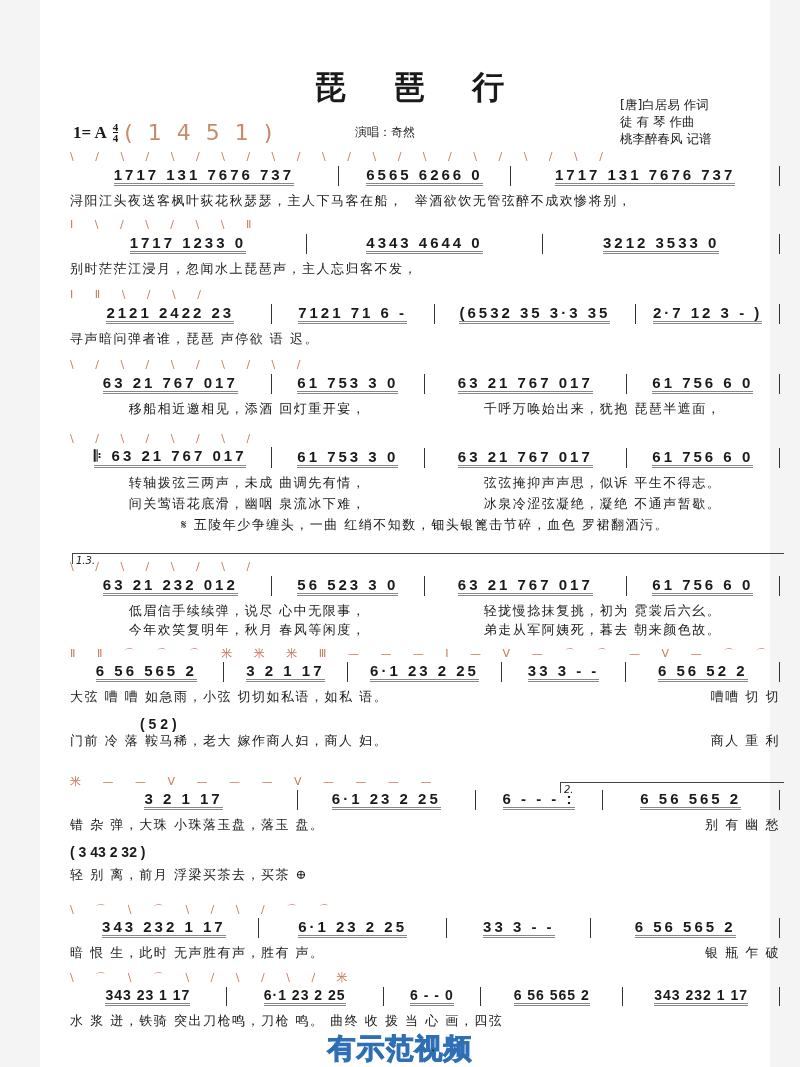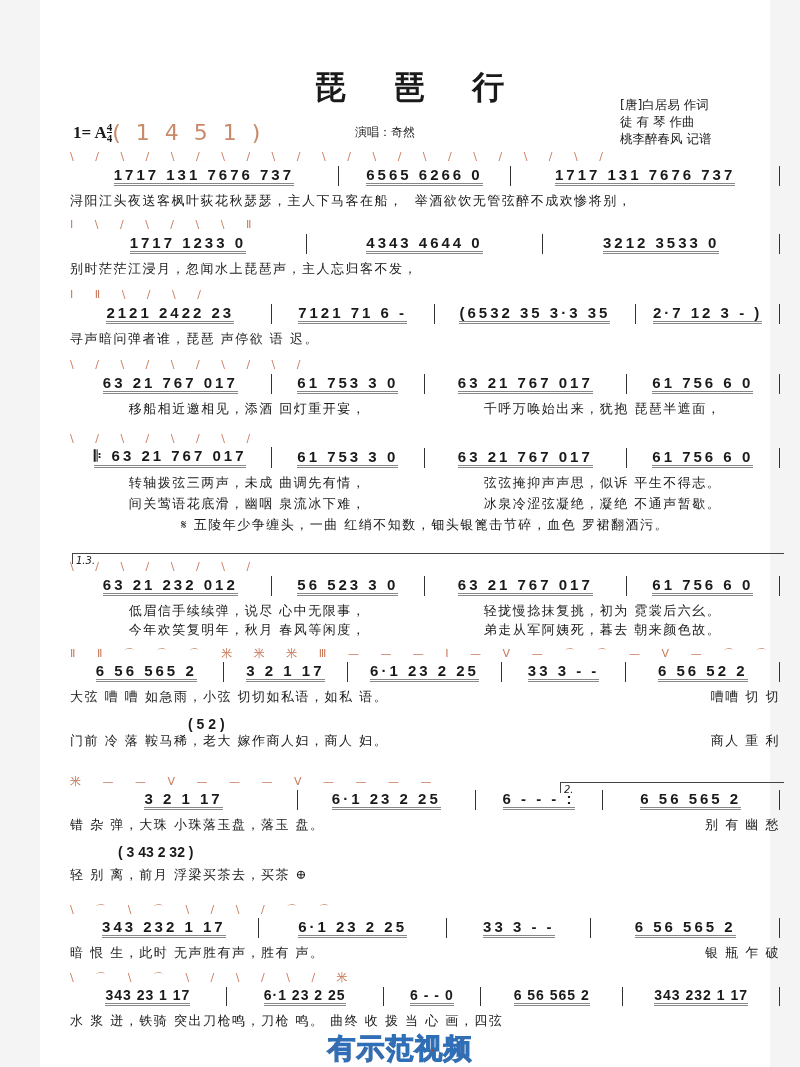--- a/index.html
+++ b/index.html
@@ -1,33 +1,33 @@
 <!DOCTYPE html>
 <html><head>
 <meta charset="utf-8">
 <style>
   html,body{margin:0;padding:0;}
   body{width:800px;height:1067px;background:#f4f4f4;position:relative;overflow:hidden;font-family:"DejaVu Sans",sans-serif;color:#1a1a1a;}
   .paper{position:absolute;left:40px;top:0;width:730px;height:1067px;background:#fff;}
   .title{position:absolute;left:18px;width:800px;top:66px;text-align:center;font-family:"DejaVu Serif",serif;font-weight:bold;font-size:32px;letter-spacing:18px;}
-  .key{position:absolute;left:73px;top:120px;font-family:"Liberation Serif",serif;font-weight:bold;font-size:17px;display:flex;align-items:center;}
+  .key{position:absolute;left:73px;top:120px;font-family:"Liberation Serif",serif;font-weight:bold;font-size:17px;display:flex;align-items:center;gap:6px;}
   .frac{display:inline-flex;flex-direction:column;font-size:11px;line-height:10px;text-align:center;}
   .frac span:first-child{border-bottom:1px solid #111;}
   .handnote{color:#c98a6a;font-family:"DejaVu Sans",sans-serif;font-weight:normal;font-size:22px;letter-spacing:4px;}
   .singer{position:absolute;left:355px;top:124px;font-size:12px;}
   .credits{position:absolute;left:620px;top:96px;font-size:12.5px;line-height:17px;}
   .sys{position:absolute;left:70px;width:710px;}
   .notes{display:flex;align-items:flex-end;height:22px;font-family:"Liberation Sans",sans-serif;font-weight:bold;font-size:15px;}
   .bar{flex:1;display:flex;align-items:flex-end;justify-content:space-around;border-right:1.5px solid #333;padding:0 4px;white-space:nowrap;}
   .bar .n{letter-spacing:3px;border-bottom:3px double #888;}
   .lyr{font-family:"DejaVu Serif",serif;font-size:13px;letter-spacing:1.5px;margin-top:6px;white-space:nowrap;}
   .marks{height:14px;color:#c97a5a;font-size:11px;letter-spacing:9px;white-space:nowrap;overflow:hidden;}
   .volta{position:absolute;border-top:1px solid #444;border-left:1px solid #444;font-size:10px;font-style:italic;padding:1px 3px;}
-  .subnote{font-family:"Liberation Sans",sans-serif;font-weight:bold;font-size:14px;margin-top:10px;margin-left:48px;}
-  .watermark{position:absolute;left:0;width:800px;top:1030px;text-align:center;font-size:28px;font-weight:bold;color:#c2410c;-webkit-text-stroke:1px #2f6fb8;letter-spacing:1px;}
+  .subnote{font-family:"Liberation Sans",sans-serif;font-weight:bold;font-size:14px;margin-top:10px;}
+  .watermark{position:absolute;left:0;width:800px;top:1030px;text-align:center;font-size:28px;font-weight:bold;color:#14532d;-webkit-text-stroke:1px #2f6fb8;letter-spacing:1px;}
 </style>
 </head>
 <body>
 
 <div class="paper"></div>
 
 <div class="title">琵 琶 行</div>
 
 <div class="key">
   <span>1= A</span>

